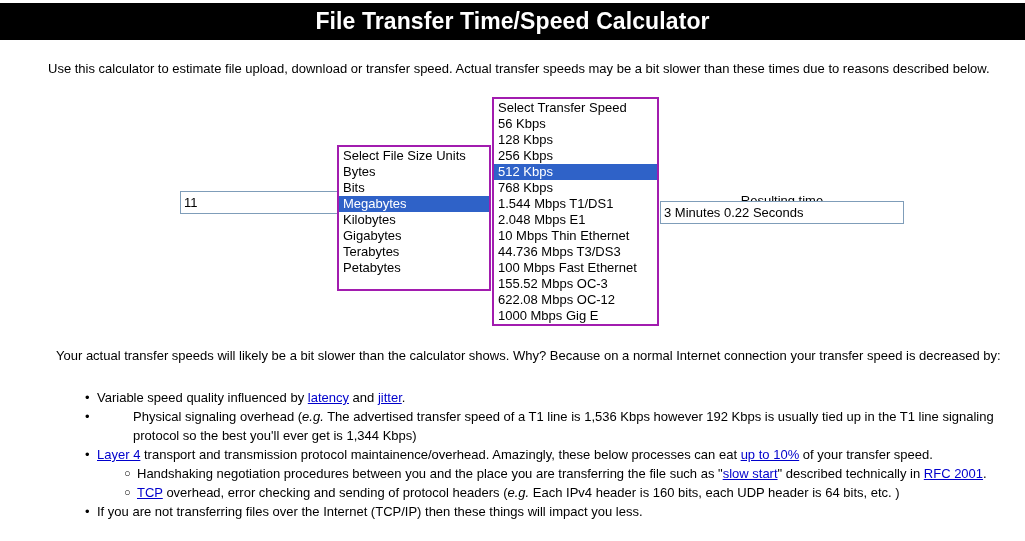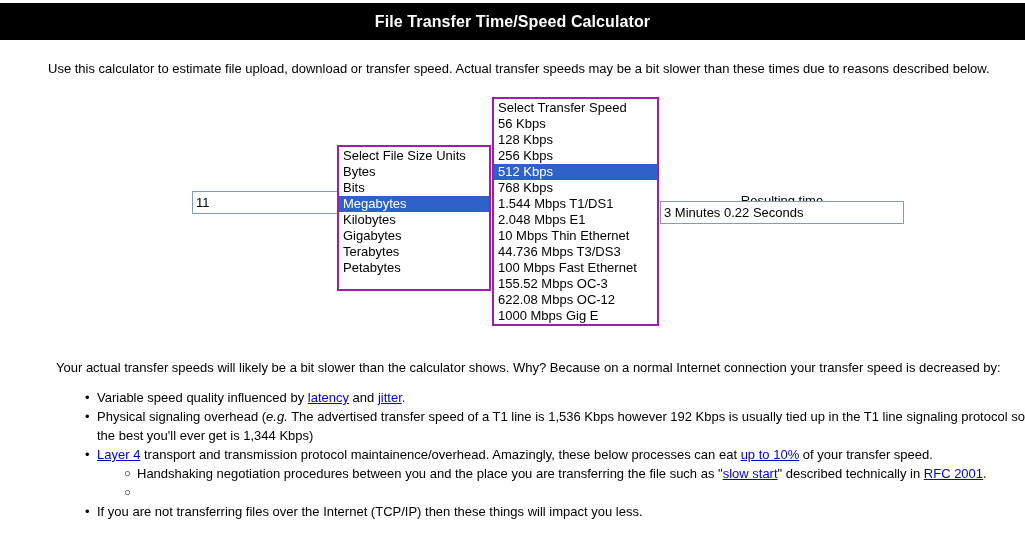--- a/index.html
+++ b/index.html
@@ -25,21 +25,21 @@
     top: 3px;
     width: 1025px;
     height: 37px;
     background: #000000;
     display: flex;
     align-items: center;
     justify-content: center;
   }
   #header-title {
     color: #ffffff;
-    font-size: 16px;
+    font-size: 23px;
     font-weight: bold;
     letter-spacing: 0.1px;
     line-height: 1;
     font-family: "Liberation Sans", sans-serif;
   }
 
   
   #intro-text {
     position: absolute;
     left: 48px;
@@ -111,37 +111,37 @@
     height: 146px;
   }
   #speed-listbox {
     left: 492px;
     top: 7px;
     width: 167px;
     height: 229px;
   }
 
   #filesize-label  { left: 180px; top: 103px; width: 161px; }
-  #filesize-input  { left: 192px; top: 101px; width: 161px; }
+  #filesize-input  { left: 180px; top: 101px; width: 161px; }
   #result-label    { left: 660px; top: 103px; width: 244px; }
   #result-input    { left: 660px; top: 101px; width: 244px; margin-top: 10px; }
 
   
   #explain {
     position: absolute;
     left: 0;
     top: 348px;
     width: 1025px;
     font-size: 13px;
     color: #000;
   }
   #explain-lead {
     position: absolute;
     left: 56px;
-    top: 12px;
+    top: 0px;
     white-space: nowrap;
   }
   #bullets {
     position: absolute;
     left: 0;
     top: 40px;
     width: 1025px;
   }
   .bullet-row {
     position: relative;
@@ -163,20 +163,21 @@
     left: 124px;
     font-size: 11px;
   }
   .bullet-text {
     display: block;
     white-space: nowrap;
     overflow: visible;
   }
   .bullet-row.wrap .bullet-text {
     white-space: normal;
+    margin-left: 36px;
   }
   a.link {
     color: #0000cc;
     text-decoration: underline;
     cursor: pointer;
   }
   .ital { font-style: italic; }
 </style>
 </head>
 <body>
@@ -238,19 +239,20 @@
       <div class="bullet-row">
         <span class="marker">•</span>
         <span class="bullet-text"><a class="link" href="#">Layer 4</a><span> transport and transmission protocol maintainence/overhead.  Amazingly, these below processes can eat </span><a class="link" href="#">up to 10%</a><span> of your transfer speed.</span></span>
       </div>
       <div class="bullet-row sub">
         <span class="marker">○</span>
         <span class="bullet-text"><span>Handshaking negotiation procedures between you and the place you are transferring the file such as "</span><a class="link" href="#">slow start</a><span>" described technically in </span><a class="link" href="#">RFC 2001</a><span>.</span></span>
       </div>
       <div class="bullet-row sub">
         <span class="marker">○</span>
+        <span class="bullet-text"><a class="link" href="#">TCP</a><span> overhead, error checking and sending of protocol headers (</span><span class="ital">e.g.</span><span> Each IPv4 header is 160 bits, each UDP header is 64 bits, etc. )</span></span>
       </div>
       <div class="bullet-row">
         <span class="marker">•</span>
         <span class="bullet-text"><span>If you are not transferring files over the Internet (TCP/IP) then these things will impact you less.</span></span>
       </div>
     </div>
 </div>
 
 </body></html>

